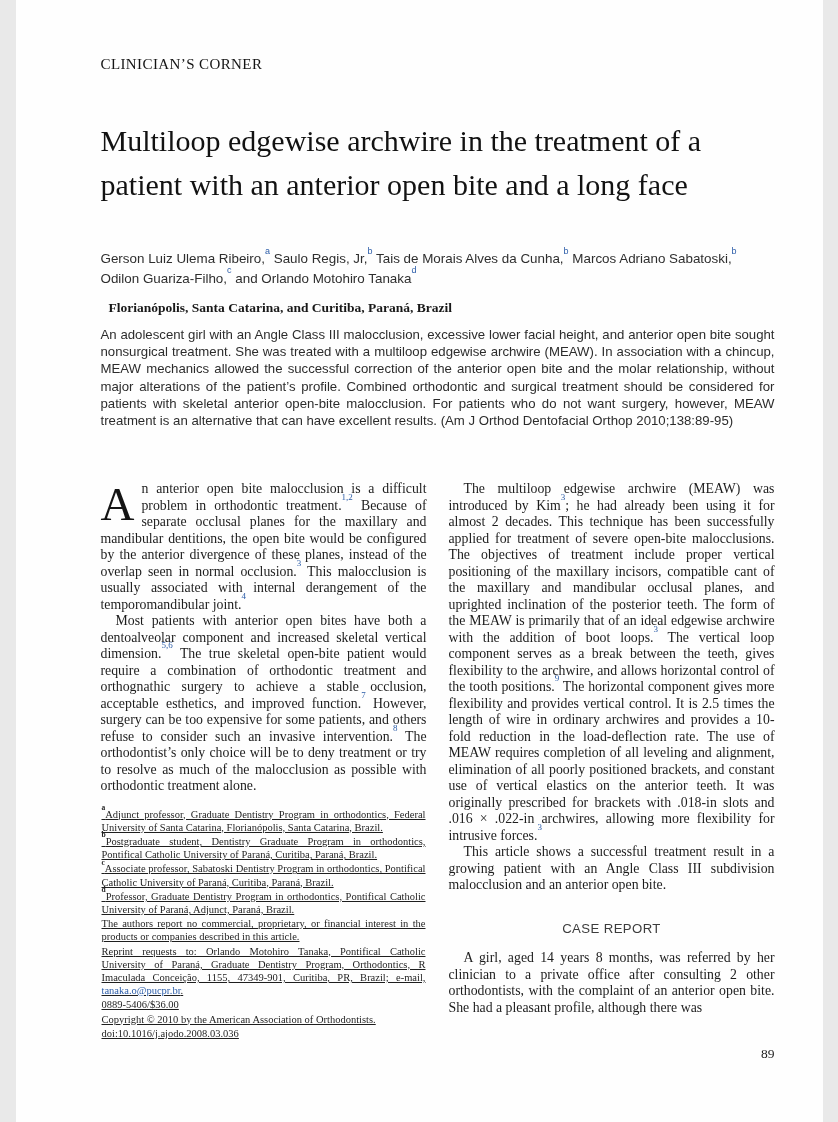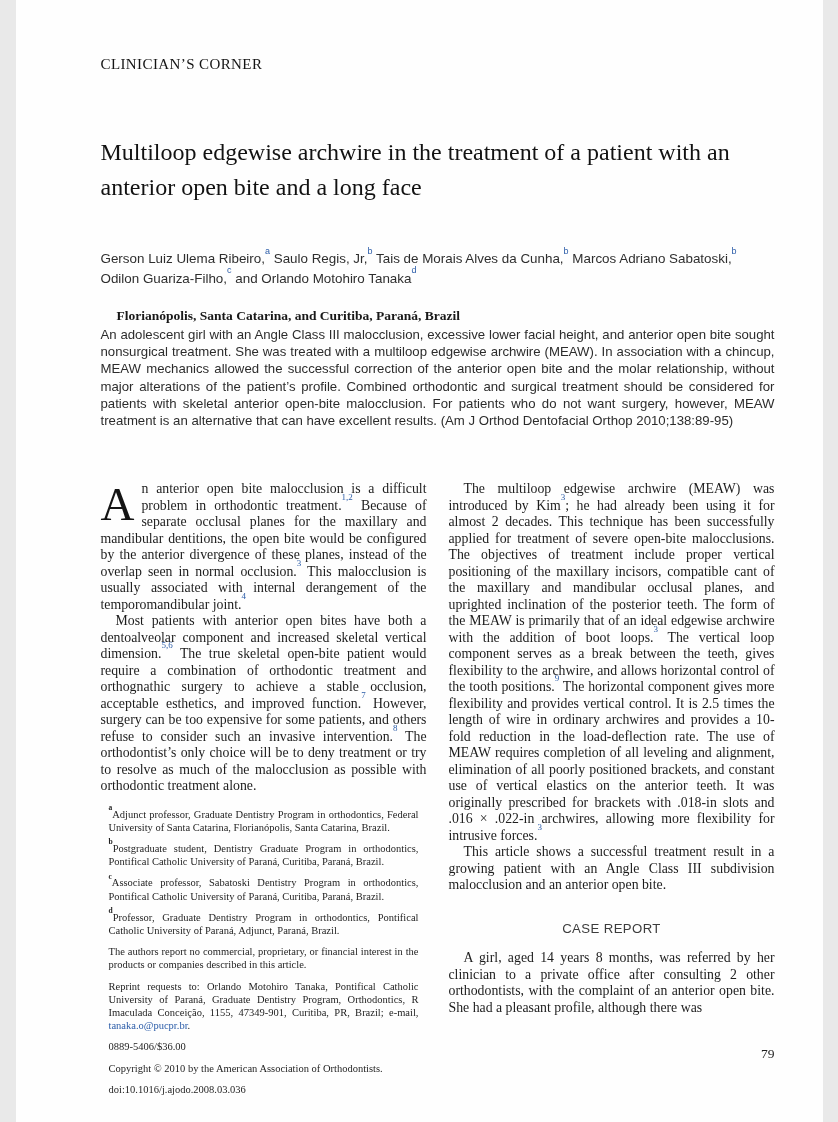--- a/index.html
+++ b/index.html
@@ -6,30 +6,30 @@
   .page {
     position:relative; width:807px; height:1122px; margin:0 auto;
     background:#fefefe; font-family:"Liberation Serif", serif; color:#1c1c1c;
     overflow:hidden;
   }
   .kicker {
     position:absolute; top:56px; left:85px;
     font-size:15px; letter-spacing:0.4px; color:#141414;
   }
   .title {
-    position:absolute; top:135px; left:85px; width:676px; margin:0;
-    font-size:24px; line-height:35px; font-weight:400; color:#121212;
+    position:absolute; top:119px; left:85px; width:676px; margin:0;
+    font-size:30px; line-height:44px; font-weight:400; color:#121212;
   }
   .authors {
     position:absolute; top:249px; left:85px; width:676px; margin:0;
     font-family:"Liberation Sans", sans-serif; font-size:13.4px;
     line-height:19.5px; color:#2e2e2e;
   }
   .affiliation {
-    position:absolute; top:292px; left:85px; width:676px; margin:16px;
+    position:absolute; top:292px; left:85px; width:676px; margin:8px;
     font-size:13.5px; font-weight:600; color:#181818;
   }
   .abstract {
     position:absolute; top:326px; left:85px; width:674px; margin:0;
     font-family:"Liberation Sans", sans-serif; font-size:13.2px;
     line-height:17.2px; text-align:justify; color:#2c2c2c;
   }
   .columns {
     position:absolute; top:481px; left:85px; width:674px;
     display:flex; gap:22px;
@@ -44,21 +44,21 @@
     float:left; font-size:47px; line-height:40px;
     padding:3px 7px 0 0; color:#141414;
   }
   sup { font-size:9px; line-height:0; position:relative; top:-4px; }
   .link { color:#2b5ca8; text-decoration:none; cursor:pointer; }
   .bold { font-weight:700; }
   .footnotes {
     margin-top:13px; font-size:10.5px; line-height:13.2px;
     text-align:justify; color:#1e1e1e;
   }
-  .footnotes p { margin:8px; }
+  .footnotes p { margin:1px;text-decoration:underline; }
   .footnotes sup { font-size:7.5px; top:-3px; }
   .section-heading {
     margin:27px 0 13px 0; font-family:"Liberation Sans", sans-serif;
     font-size:13.2px; font-weight:400; letter-spacing:0.4px; color:#3c3c3c;
     text-align:center;
   }
   .page-number {
     position:absolute; top:1046px; left:85px; width:674px;
     text-align:right; font-size:13.5px; color:#1c1c1c;
   }
@@ -99,15 +99,15 @@
 
     <div class="col">
       <p class="body-para indent"><span>The multiloop edgewise archwire (MEAW) was introduced by Kim</span><sup class="link">3</sup><span>; he had already been using it for almost 2 decades. This technique has been successfully applied for treatment of severe open-bite malocclusions. The objectives of treatment include proper vertical positioning of the maxillary incisors, compatible cant of the maxillary and mandibular occlusal planes, and uprighted inclination of the posterior teeth. The form of the MEAW is primarily that of an ideal edgewise archwire with the addition of boot loops.</span><sup class="link">3</sup><span> The vertical loop component serves as a break between the teeth, gives flexibility to the archwire, and allows horizontal control of the tooth positions.</span><sup class="link">9</sup><span> The horizontal component gives more flexibility and provides vertical control. It is 2.5 times the length of wire in ordinary archwires and provides a 10-fold reduction in the load-deflection rate. The use of MEAW requires completion of all leveling and alignment, elimination of all poorly positioned brackets, and constant use of vertical elastics on the anterior teeth. It was originally prescribed for brackets with .018-in slots and .016 × .022-in archwires, allowing more flexibility for intrusive forces.</span><sup class="link">3</sup></p>
       <p class="body-para indent"><span>This article shows a successful treatment result in a growing patient with an Angle Class III subdivision malocclusion and an anterior open bite.</span></p>
       <h2 class="section-heading">CASE REPORT</h2>
       <p class="body-para indent"><span>A girl, aged 14 years 8 months, was referred by her clinician to a private office after consulting 2 other orthodontists, with the complaint of an anterior open bite. She had a pleasant profile, although there was</span></p>
     </div>
 
   </div>
 
-  <div class="page-number">79</div>
+  <div class="page-number">89</div>
 
 </div>
 
 </body></html>

